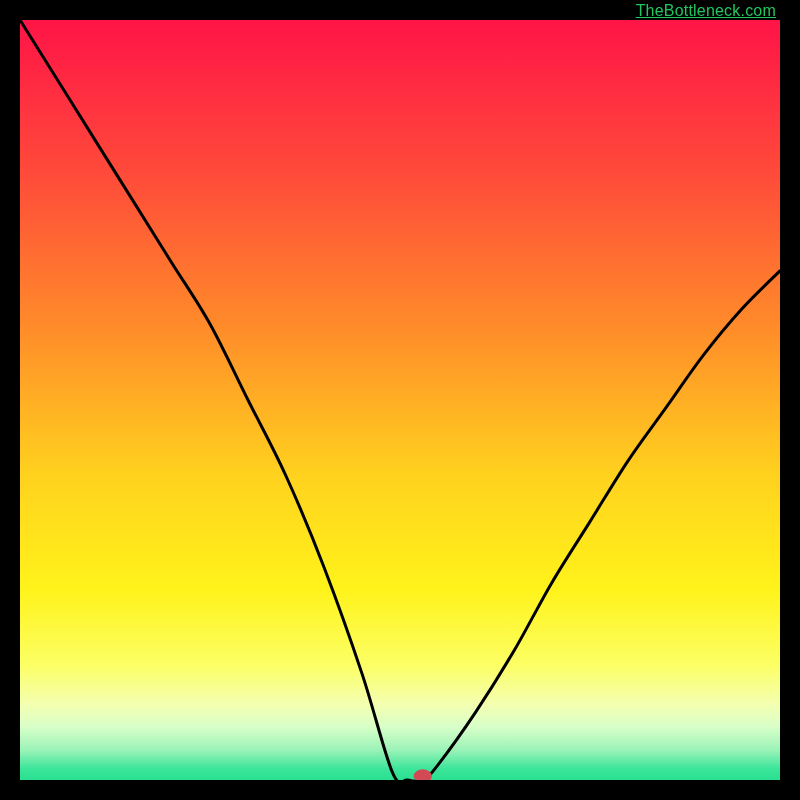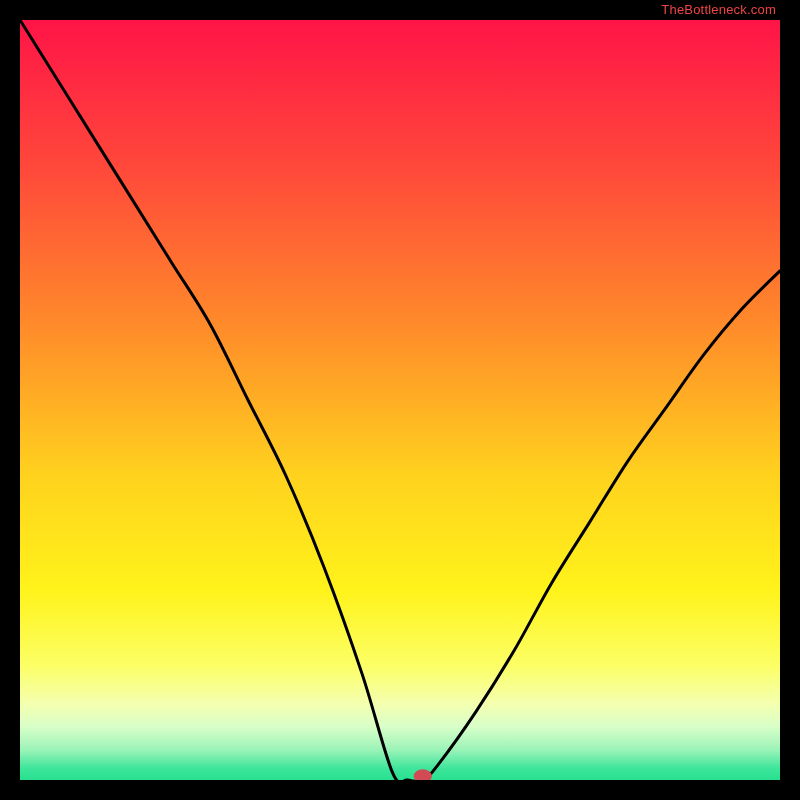--- a/index.html
+++ b/index.html
@@ -23,25 +23,26 @@
     position: absolute;
     left: 0;
     top: 0;
     width: 760px;
     height: 760px;
   }
   .watermark {
     position: absolute;
     top: 2px;
     right: 24px;
-    color: #ef4444;
-    font-size: 13px;
+    color: #22c55e;
+    font-size: 16px;
     font-weight: 500;
     letter-spacing: 0.2px;
     z-index: 30;
+    text-decoration: underline;
   }
   svg {
     display: block;
   }
 </style>
 </head>
 <body>
 
 <div class="watermark">TheBottleneck.com</div>
 

